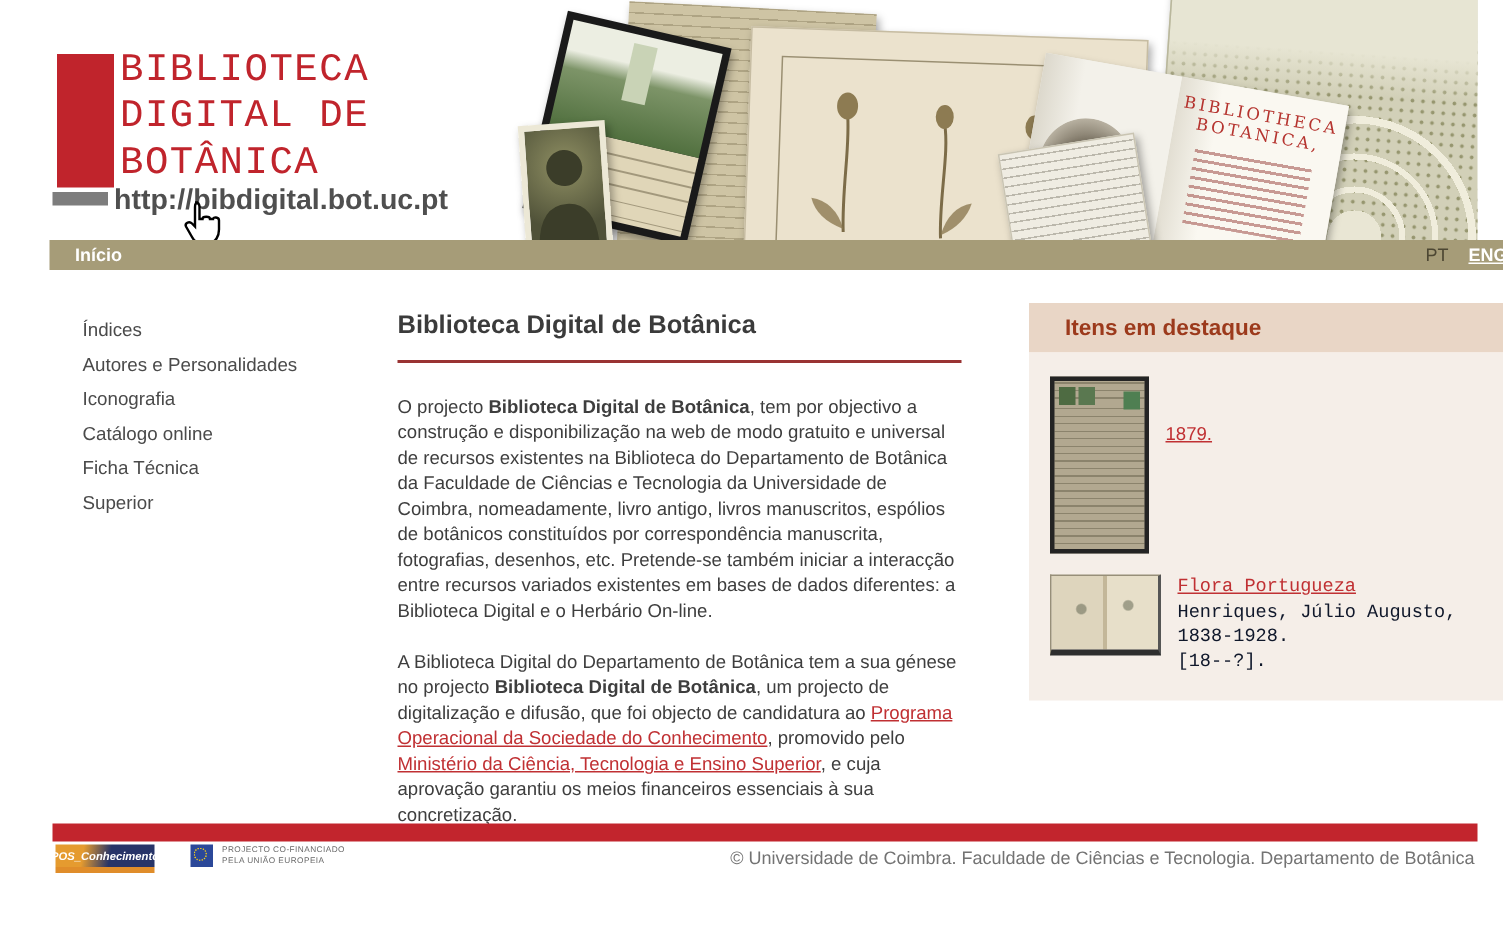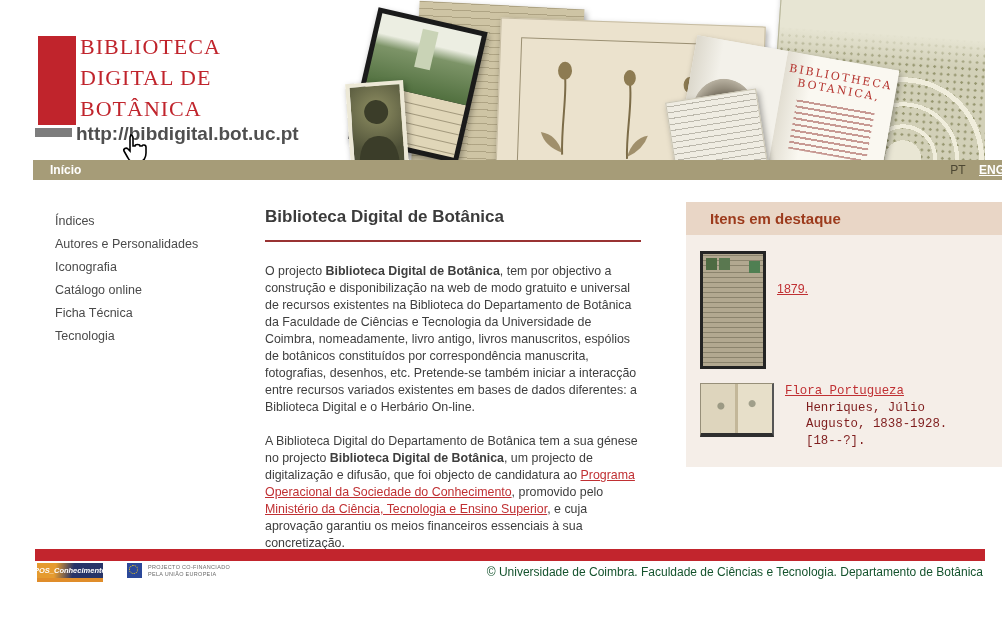--- a/index.html
+++ b/index.html
@@ -5,22 +5,22 @@
   * { margin:0; padding:0; box-sizing:border-box; }
   body { background:#fff; }
   .page {
     position:relative; width:1002px; height:620px; background:#fff;
     font-family:"Liberation Sans", sans-serif; overflow:hidden;
   }
   a { text-decoration:underline; cursor:pointer; }
 
   
   .logo-red   { position:absolute; left:38px; top:36px; width:38px; height:89px; background:#c0242c; }
-  .logo-title { position:absolute; left:80px; top:31px; font-family:Liberation Serif, serif;
-                color:#c0242c; font-size:22px; line-height:31px; letter-spacing:1px; }
+  .logo-title { position:absolute; left:80px; top:31px; font-family:Liberation Mono, monospace;
+                color:#c0242c; font-size:26px; line-height:31px; letter-spacing:1px; }
   .logo-gray  { position:absolute; left:35px; top:128px; width:37px; height:9px; background:#7d7d7d; }
   .logo-url   { position:absolute; left:76px; top:123px; font-size:19px; font-weight:bold;
                 color:#4f4f4f; text-decoration:none; }
   .hand-icon  { position:absolute; left:120px; top:133px; }
 
   
   .banner { position:absolute; left:320px; top:0; width:665px; height:172px; overflow:hidden; }
   .banner > div { position:absolute; box-shadow:2px 3px 6px rgba(0,0,0,.35); }
   .bn-garden {
     left:455px; top:-18px; width:230px; height:200px; transform:rotate(4deg);
@@ -110,21 +110,21 @@
 
   
   .featured { position:absolute; left:686px; top:202px; width:316px; }
   .featured-header { background:#e9d6c6; padding:8px 10px 8px 24px;
     font-size:15px; font-weight:bold; color:#9c3a1c; }
   .featured-body { background:#f5eee8; padding:16px 14px 18px 14px; }
   .feat-item { display:flex; }
   .feat-item + .feat-item { margin-top:14px;font-family:Liberation Mono, monospace; }
   .feat-text { margin-left:11px; font-size:12.4px; line-height:16.5px; }
   .feat-text a { color:#c03033; }
-  .feat-plain { color:#7f1d1d;margin-left:21px; }
+  .feat-plain { color:#0f172a; }
   .feat-date { display:inline-block; margin-top:13px; }
   .thumb-doc { width:66px; height:118px; border:3px solid #242424; background:#b2a890;
     position:relative; flex:none;
     background-image:
       linear-gradient(rgba(0,0,0,0) 0 18px, rgba(0,0,0,0) 18px),
       repeating-linear-gradient(0deg, rgba(0,0,0,0) 0 4px, rgba(60,55,35,.33) 4px 5px);
     background-position:0 0, 0 16px; }
   .stamp { position:absolute; width:11px; height:12px; }
   .stamp1 { left:3px;  top:4px;  background:#4e6b42; }
   .stamp2 { left:16px; top:4px;  background:#5a7850; }
@@ -142,21 +142,21 @@
   .pos-logo { position:absolute; left:37px; top:563px; width:66px; height:19px;
     background:linear-gradient(100deg,#e59b2f 0 28%, #273468 55%);
     color:#fff; font-style:italic; font-weight:bold; font-size:7.5px;
     display:flex; align-items:center; justify-content:center;
     border-bottom:4px solid #e08d2a; cursor:pointer; }
   .eu-block { position:absolute; left:127px; top:563px; display:flex; align-items:center; }
   .eu-flag { width:15px; height:15px; background:#2b4899; position:relative; flex:none; }
   .eu-stars { position:absolute; left:2px; top:2px; width:9px; height:9px;
     border:1px dotted #f7d117; border-radius:50%; }
   .eu-text { margin-left:6px; font-size:5.5px; line-height:7px; color:#6a6a6a; letter-spacing:.3px; }
-  .copyright { position:absolute; right:19px; top:565px; font-size:12px; color:#14532d; }
+  .copyright { position:absolute; right:19px; top:565px; font-size:12px; color:#737373; }
 </style>
 </head>
 <body>
 
 <div class="page">
 
   <div class="logo-red"></div>
   <div class="logo-title">
     <div>BIBLIOTECA</div>
     <div>DIGITAL DE</div>
@@ -222,21 +222,21 @@
       <a class="nav-eng">ENG</a>
     </span>
   </div>
 
   <ul class="menu">
     <li><a>Índices</a></li>
     <li><a>Autores e Personalidades</a></li>
     <li><a>Iconografia</a></li>
     <li><a>Catálogo online</a></li>
     <li><a>Ficha Técnica</a></li>
-    <li><a>Tecnologia</a></li>
+    <li><a>Superior</a></li>
   </ul>
 
   <div class="main">
     <h1>Biblioteca Digital de Botânica</h1>
     <p>
       <span>O projecto </span><b>Biblioteca Digital de Botânica</b><span>, tem por objectivo a construção e disponibilização na web de modo gratuito e universal de recursos existentes na Biblioteca do Departamento de Botânica da Faculdade de Ciências e Tecnologia da Universidade de Coimbra, nomeadamente, livro antigo, livros manuscritos, espólios de botânicos constituídos por correspondência manuscrita, fotografias, desenhos, etc. Pretende-se também iniciar a interacção entre recursos variados existentes em bases de dados diferentes: a Biblioteca Digital e o Herbário On-line.</span>
     </p>
     <p>
       <span>A Biblioteca Digital do Departamento de Botânica tem a sua génese no projecto </span><b>Biblioteca Digital de Botânica</b><span>, um projecto de digitalização e difusão, que foi objecto de candidatura ao </span><a>Programa Operacional da Sociedade do Conhecimento</a><span>, promovido pelo </span><a>Ministério da Ciência, Tecnologia e Ensino Superior</a><span>, e cuja aprovação garantiu os meios financeiros essenciais à sua concretização.</span>
     </p>

